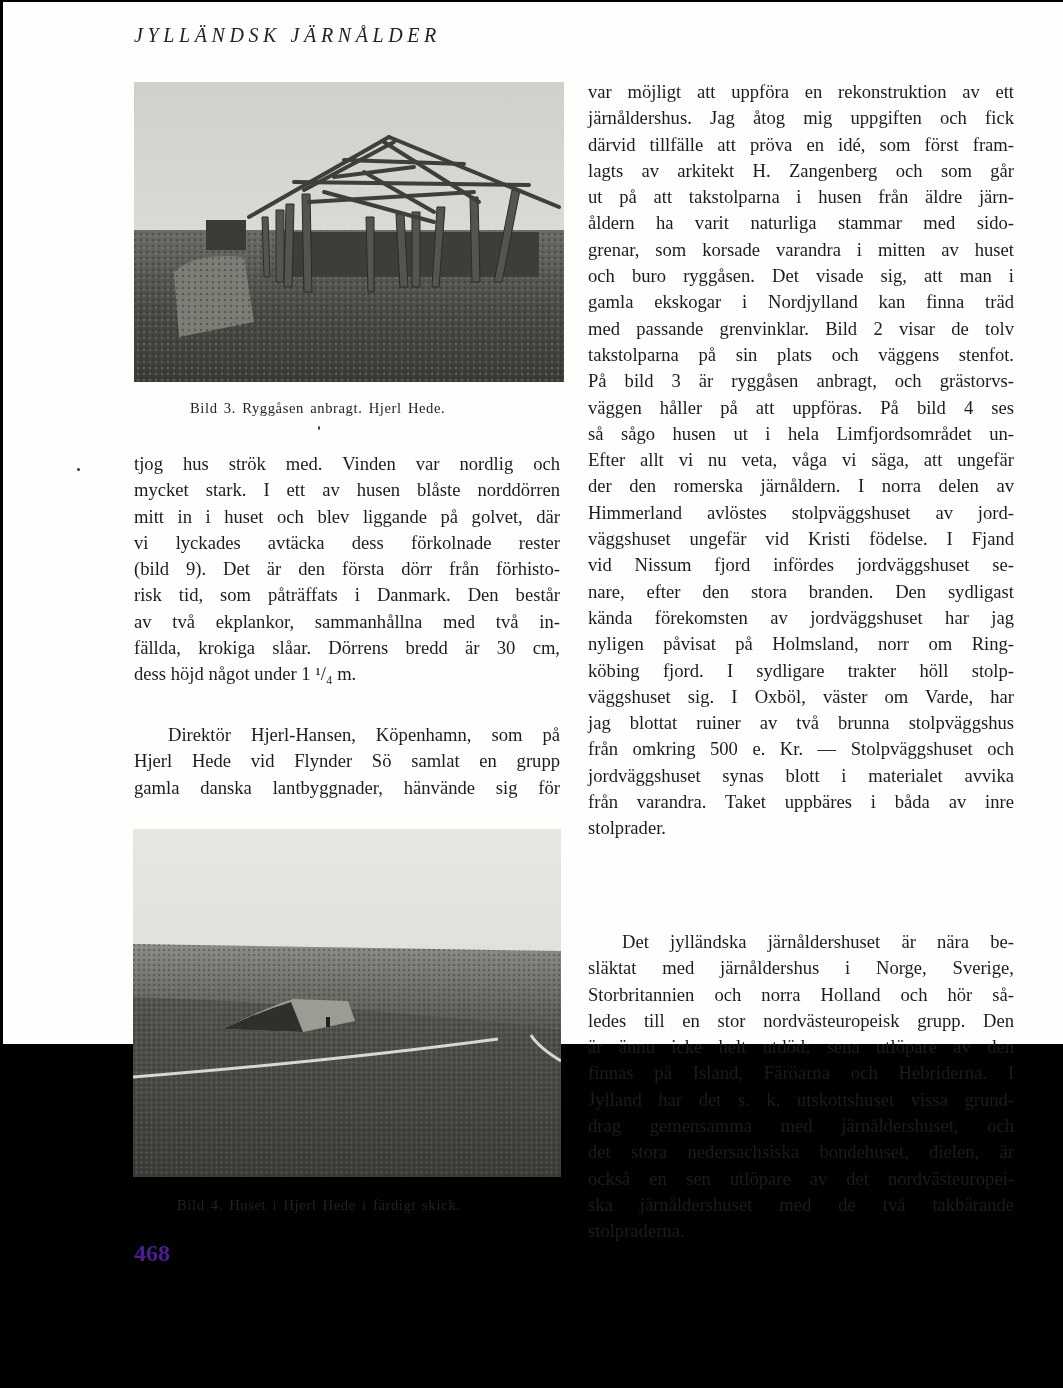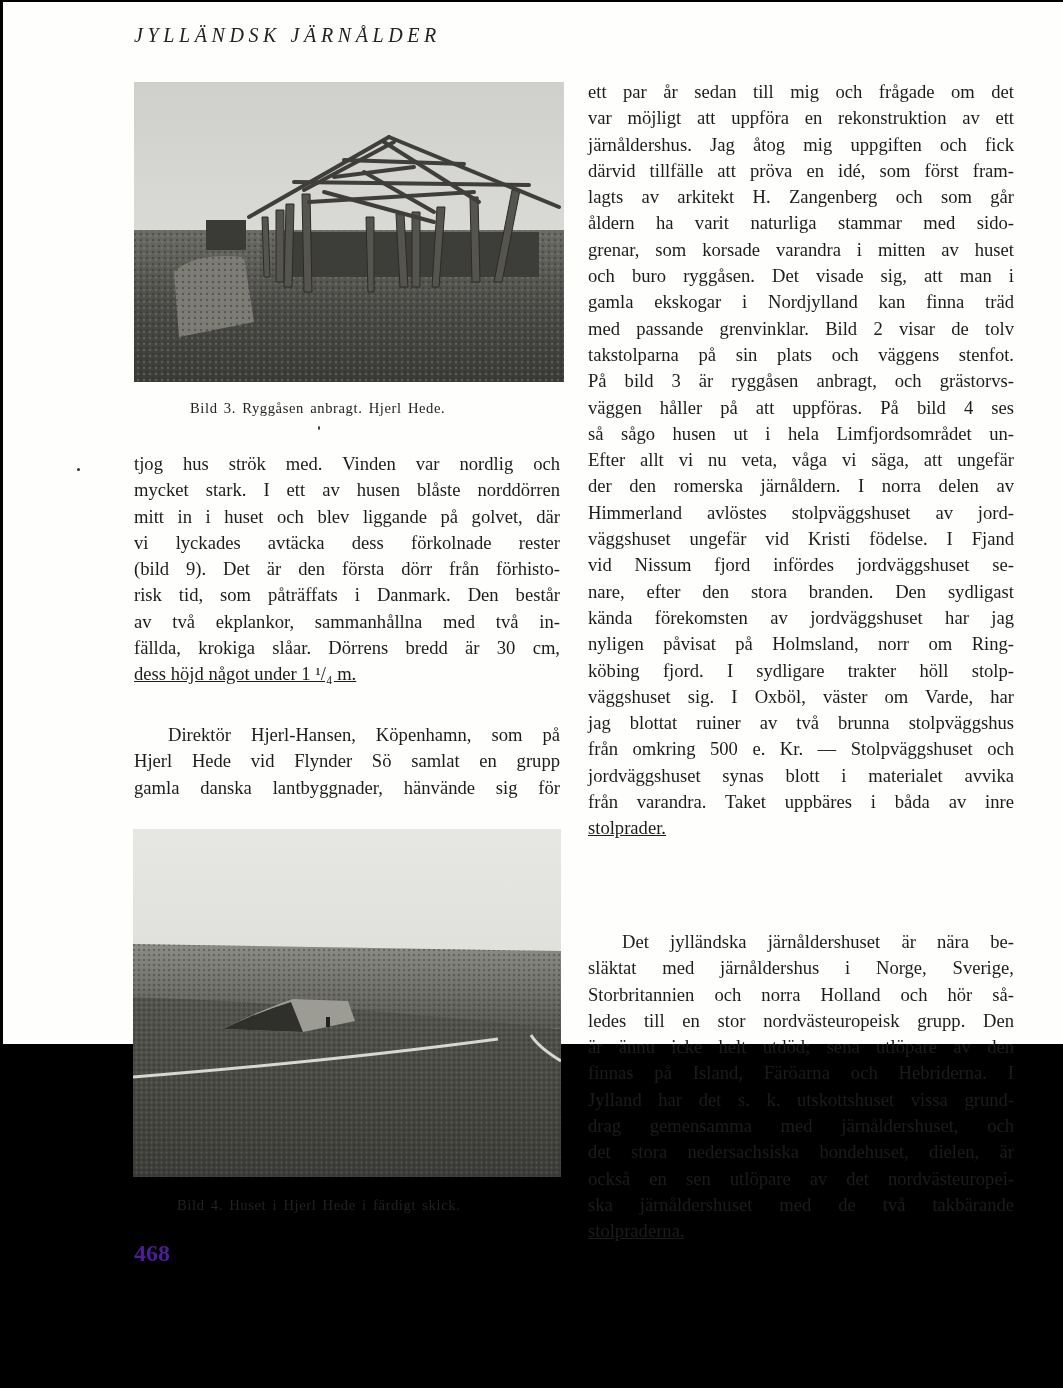--- a/index.html
+++ b/index.html
@@ -13,21 +13,21 @@
     position: absolute; left: 3px; top: 2px; width: 1060px; height: 1042px;
     background: #fefefc;
   }
   .running-head {
     position: absolute; left: 131px; top: 22px;
     font-family: "Liberation Serif", serif; font-style: italic;
     font-size: 20px; letter-spacing: 4.6px; color: #222;
   }
   .col { position: absolute; font-family: "Liberation Serif", serif; font-size: 18.6px; color: #1c1c1c; }
   .col .line { height: 26.3px; line-height: 26.3px; white-space: nowrap; text-align: justify; text-align-last: justify; }
-  .col .line.last { text-align-last: left; text-decoration: underline; }
+  .col .line.last { text-align-last: left; }
   .col .line.indent { padding-left: 34px; }
   .left-col { left: 131px; width: 426px; }
   .right-col { left: 585px; top: 77px; width: 426px; }
   .caption {
     position: absolute; font-family: "Liberation Serif", serif; font-size: 14.6px;
     color: #222; white-space: nowrap; letter-spacing: 0.6px; word-spacing: 2px;
   }
   .photo { position: absolute; overflow: hidden; }
   .photo svg { display: block; }
   .page-number {
@@ -153,25 +153,25 @@
 
       <path d="M0 248 Q200 232 365 210" stroke="#d8d8d3" stroke-width="3" fill="none"></path>
       <path d="M398 206 Q405 218 428 232" stroke="#d8d8d3" stroke-width="3" fill="none"></path>
     </svg>
   </div>
   <div class="caption" style="left:174px; top:1195px;">Bild 4.  Huset i Hjerl Hede i färdigt skick.</div>
 
   <div class="page-number">468</div>
 
   <div class="col right-col">
-    <div class="line">ett par år sedan till mig och frågade om det</div>
     <div class="line">var möjligt att uppföra en rekonstruktion av ett</div>
     <div class="line">järnåldershus.  Jag åtog mig uppgiften och fick</div>
     <div class="line">därvid tillfälle att pröva en idé, som först fram-</div>
     <div class="line">lagts av arkitekt H. Zangenberg och som går</div>
+    <div class="line">ut på att takstolparna i husen från äldre järn-</div>
     <div class="line">åldern ha varit naturliga stammar med sido-</div>
     <div class="line">grenar, som korsade varandra i mitten av huset</div>
     <div class="line">och buro ryggåsen.  Det visade sig, att man i</div>
     <div class="line">gamla ekskogar i Nordjylland kan finna träd</div>
     <div class="line">med passande grenvinklar.  Bild 2 visar de tolv</div>
     <div class="line">takstolparna på sin plats och väggens stenfot.</div>
     <div class="line">På bild 3 är ryggåsen anbragt, och grästorvs-</div>
     <div class="line">väggen håller på att uppföras.  På bild 4 ses</div>
     <div class="line">så sågo husen ut i hela Limfjordsområdet un-</div>
     <div class="line">Efter allt vi nu veta, våga vi säga, att ungefär</div>

